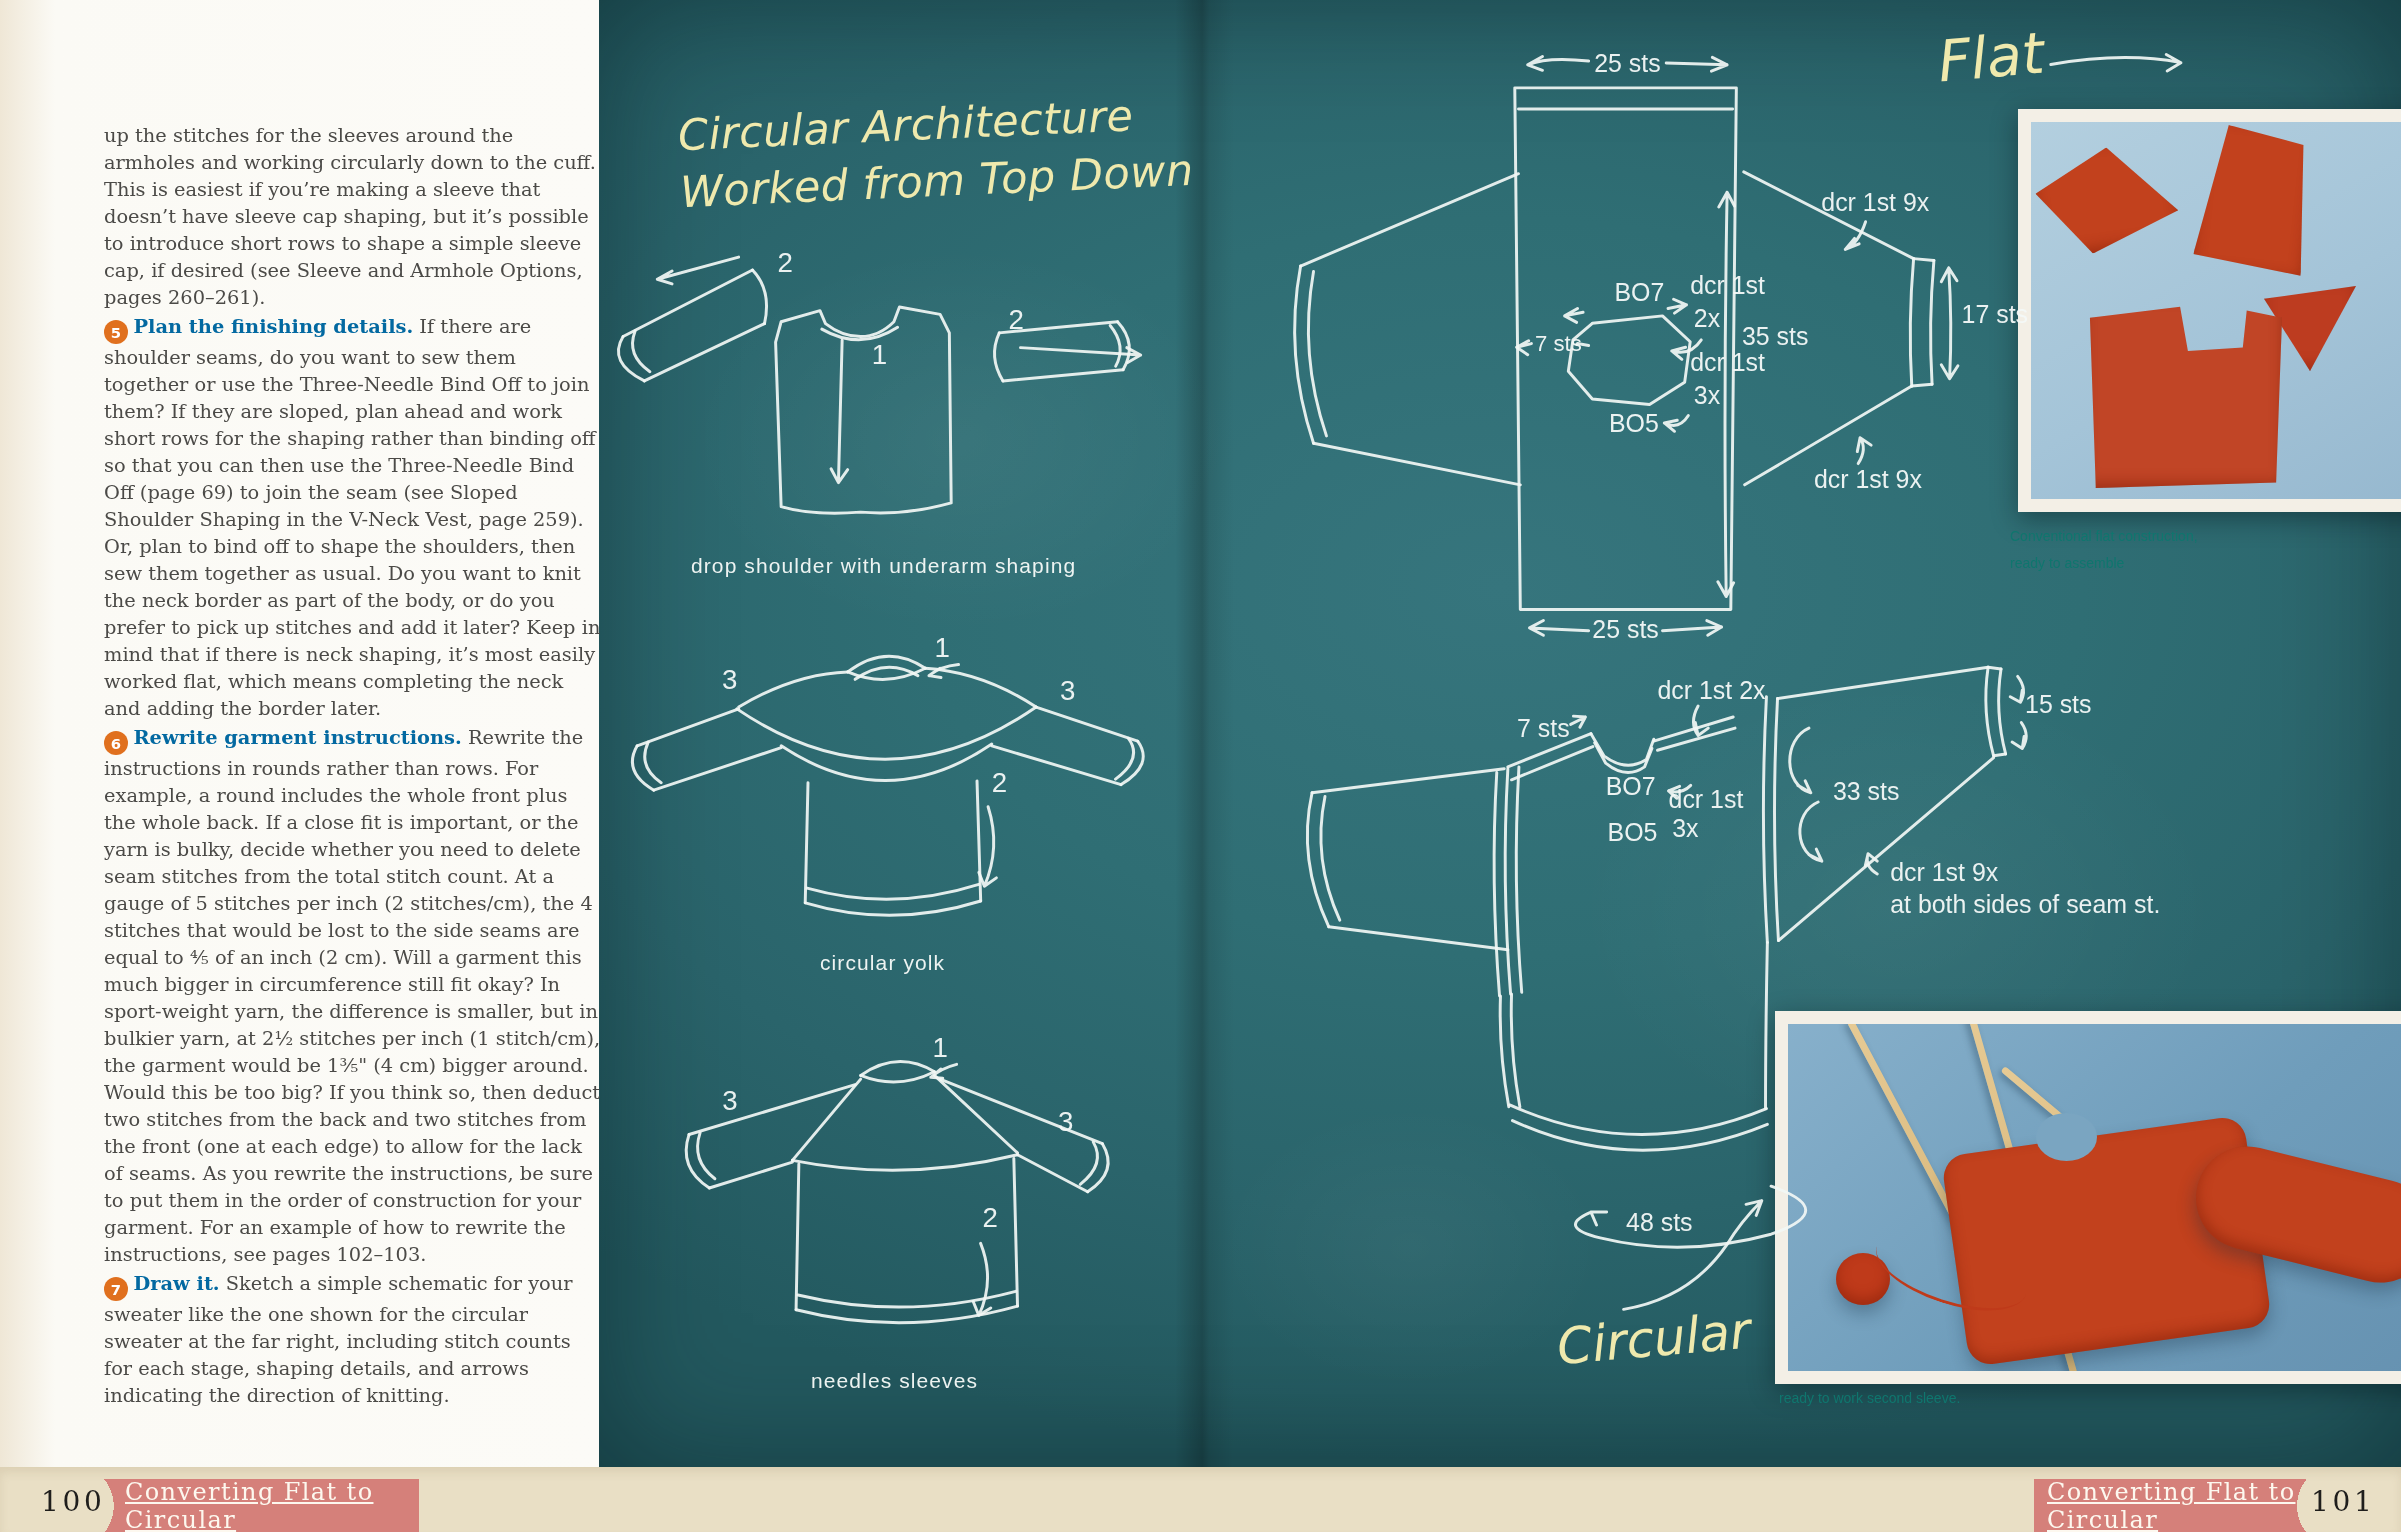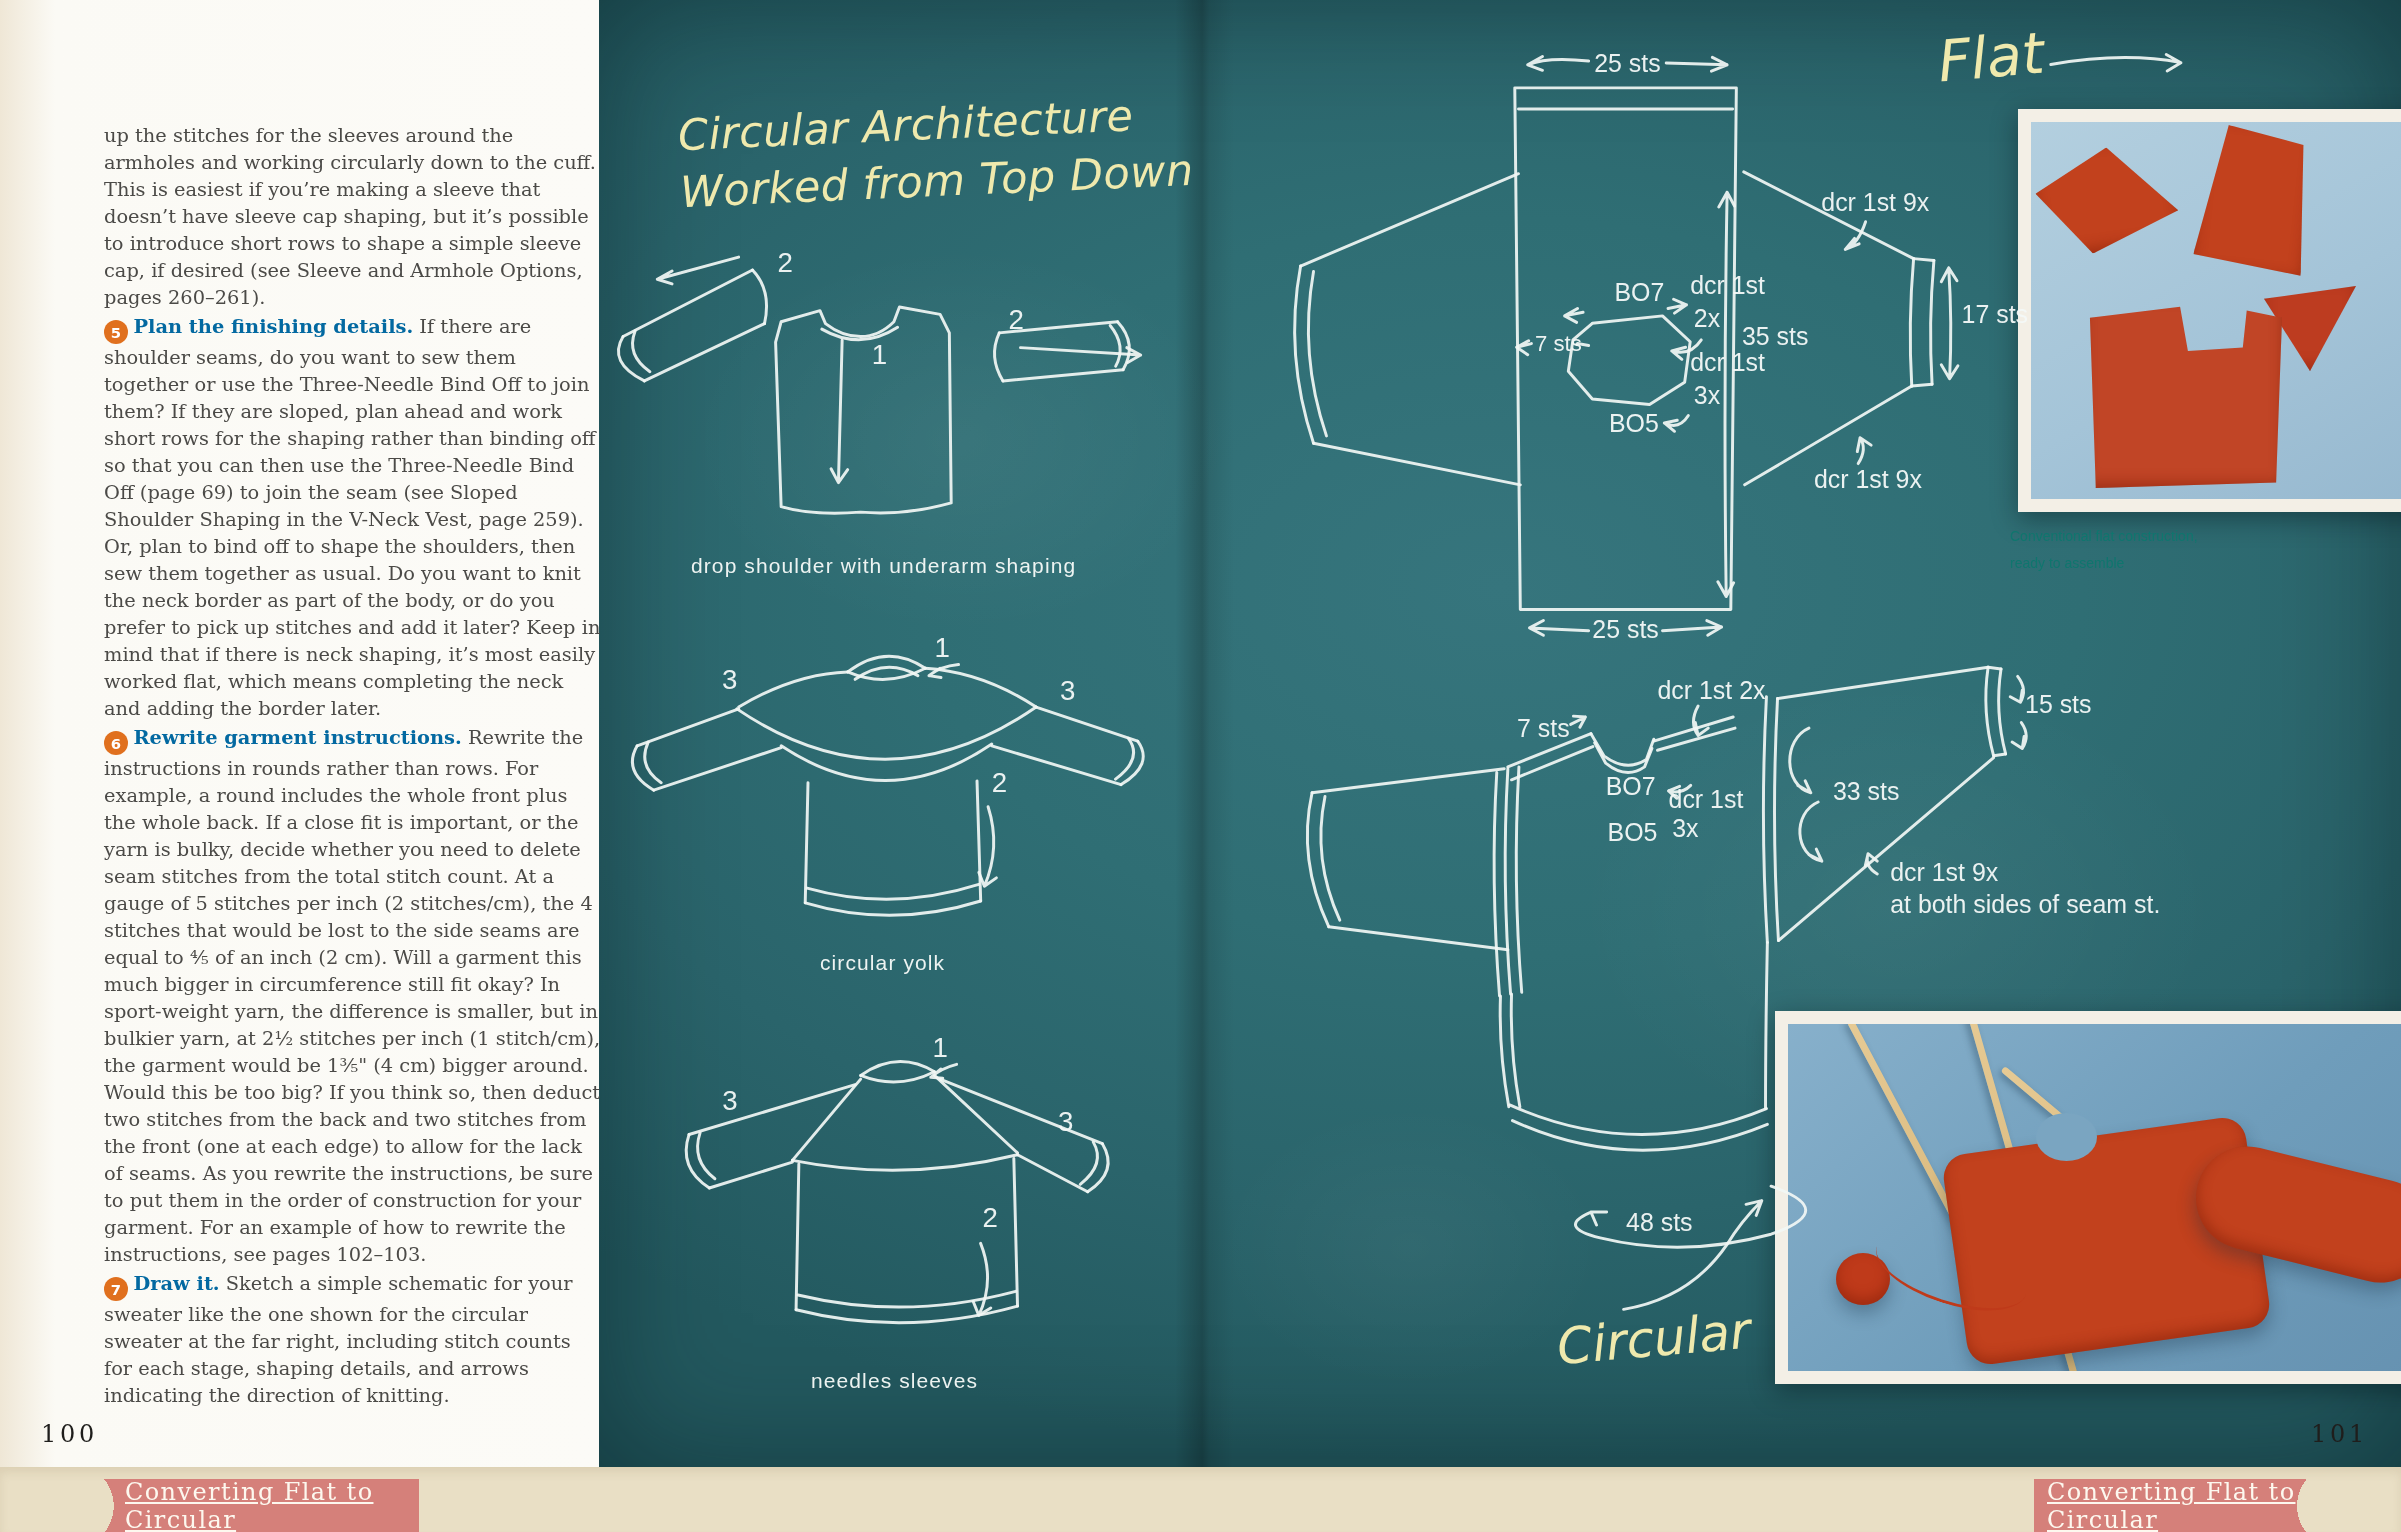--- a/index.html
+++ b/index.html
@@ -60,22 +60,22 @@
   
   .cream-strip{left:0;top:1467px;width:2401px;height:66px;background:#e9dfc5;
     box-shadow:inset 0 5.5px 9.2px rgba(120,100,60,.12);}
   .banner{top:1479px;height:54px;display:flex;align-items:center;
     color:#fdf8ef;font-family:"DejaVu Serif","Liberation Serif",serif;
     font-size:24px;letter-spacing:1.4px;text-decoration:underline;}
   .banner-left{left:92px;width:294px;
     background:radial-gradient(circle 42px at -20.3px 50%, rgba(0,0,0,0) 42px, #d5807a 42px);padding-left:33px;}
   .banner-right{left:2034px;width:288px;
     background:radial-gradient(circle 42px at 305px 50%, rgba(0,0,0,0) 42px, #d5807a 42px);padding-left:13px;}
-  .page-num{top:1420px;color:#1f1e1c;font-family:"DejaVu Serif","Liberation Serif",serif;
-    font-size:24px;letter-spacing:3.7px;}
+  .page-num{top:1485px;color:#1f1e1c;font-family:"DejaVu Serif","Liberation Serif",serif;
+    font-size:28px;letter-spacing:3.7px;}
   .page-num-left{left:41px;}
   .page-num-right{left:2311px;}
 </style>
 </head>
 <body>
 
 <div class="abs left-page"></div>
 <div class="abs board"></div>
 <div class="abs board-texture"></div>
 <div class="abs gutter"></div>
@@ -113,20 +113,21 @@
   <div class="needle" style="left:65px;top:-5.5px;width:369px;transform:rotate(62deg);transform-origin:0 0;"></div>
   <div class="needle" style="left:185px;top:-14.8px;width:379px;transform:rotate(74deg);transform-origin:0 0;"></div>
   <div class="needle" style="left:217px;top:42px;width:333px;transform:rotate(40deg);transform-origin:0 0;"></div>
   <div class="knit" style="left:166px;top:111px;width:305px;height:212px;border-radius:24px;transform:rotate(-8deg);"></div>
   <div class="knit" style="left:406px;top:139px;width:240px;height:103px;border-radius:52px;transform:rotate(14deg);"></div>
   <div style="position:absolute;left:248px;top:89px;width:61px;height:48px;border-radius:50%;background:#7aa5c1;"></div>
   <div class="knit" style="left:48px;top:229px;width:54px;height:52px;border-radius:50%;background:#bf3a1a;"></div>
   <div style="position:absolute;left:85px;top:212px;width:157px;height:65px;border:0;border-bottom:3.7px solid #bf3a1a;border-radius:50%;transform:rotate(18deg);"></div>
 </div>
 <div class="abs photo-caption" style="left:1779px;top:1385px;width:591px;">
+  <div>ready to work second sleeve.</div>
 </div>
 
 <svg class="abs chalk" style="left:600px;top:233px;" width="573" height="318" viewBox="0 0 620 344">
   <path d="M25,112 L165,40"></path>
   <path d="M48,160 L178,98"></path>
   <path d="M25,112 Q8,140 48,160"></path>
   <path d="M38,106 Q28,132 54,150"></path>
   <path d="M165,40 Q186,62 178,98"></path>
   <path d="M150,26 L62,50 M62,50 l16,-9 M62,50 l16,5"></path>
   <text class="num" x="192" y="42">2</text>

